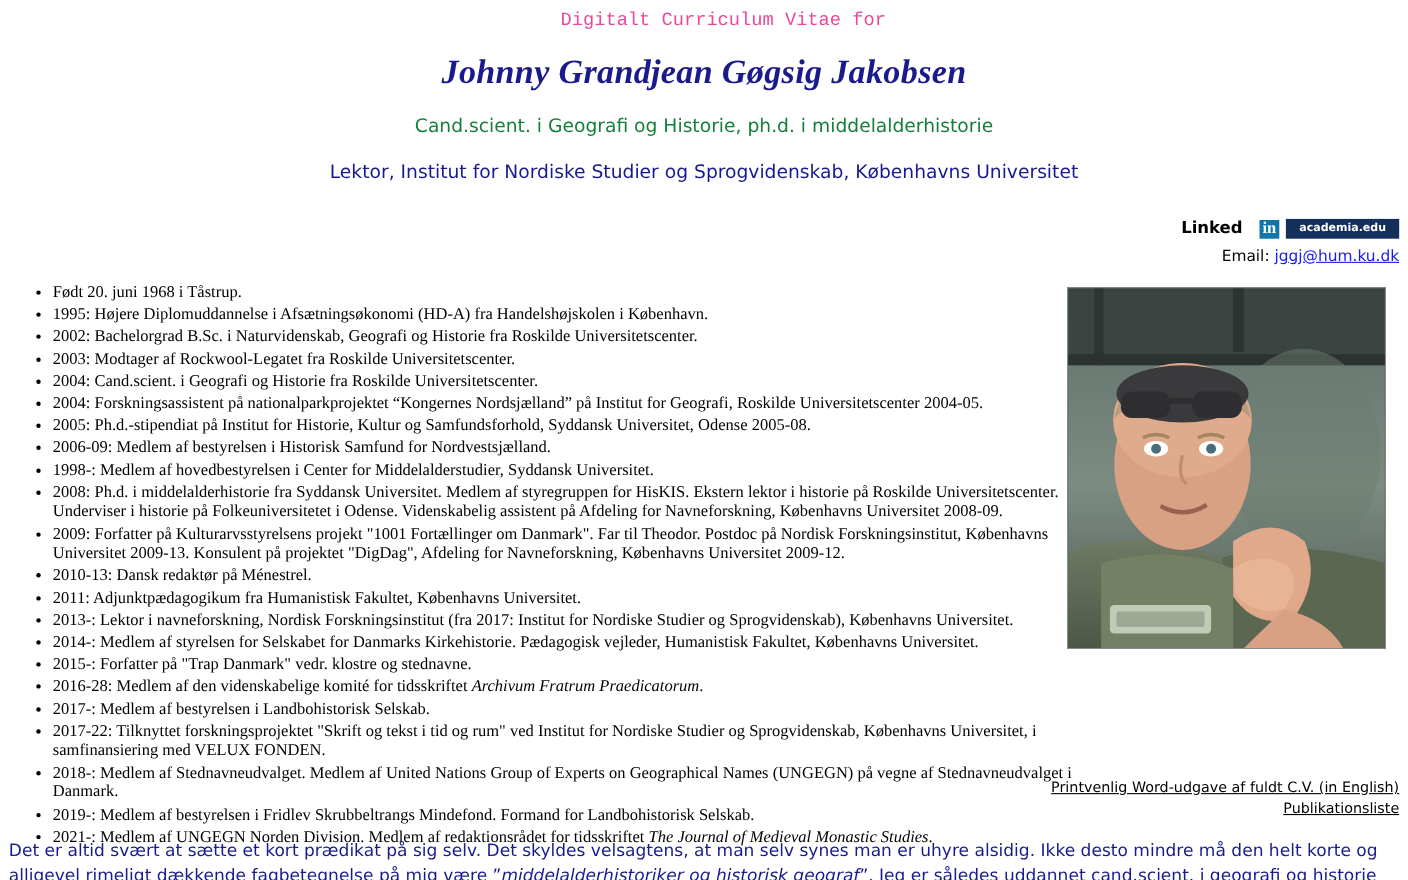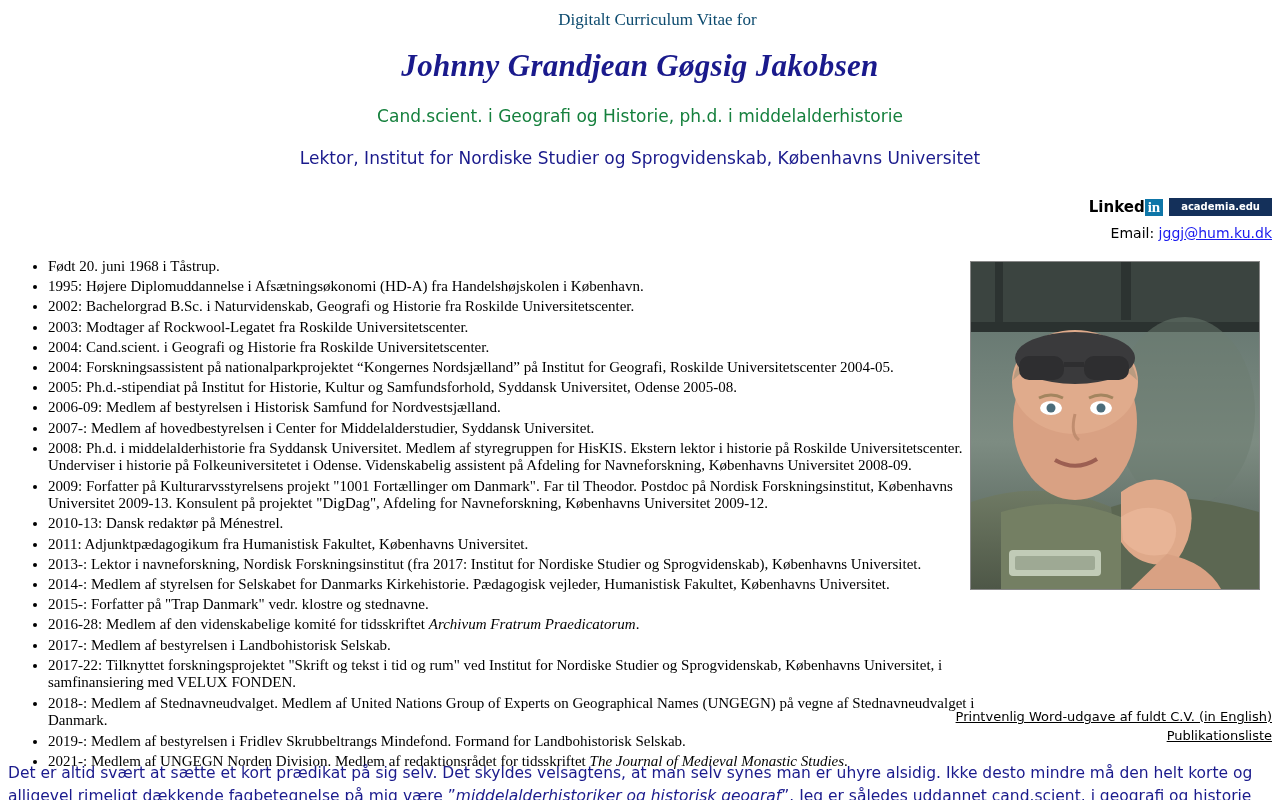--- a/index.html
+++ b/index.html
@@ -17,23 +17,23 @@
   .page {
     position: relative;
     width: 1280px;
     height: 800px;
   }
   .header {
     text-align: center;
     padding-top: 10px;
   }
   .header .line1 {
-    font-family: Liberation Serif, serif;
+    font-family: Liberation Mono, monospace;
     font-size: 17px;
-    color: #0c4a6e;
+    color: #ec4899;
     margin-bottom: 18px;
     padding-left: 35px;
   }
   .header .name {
     font-family: "Liberation Serif", serif;
     font-style: italic;
     font-weight: bold;
     font-size: 31px;
     color: #1a1a8c;
     letter-spacing: 0.3px;
@@ -61,21 +61,21 @@
     gap: 6px;
   }
   .linkedin {
     font-family: "DejaVu Sans", sans-serif;
     font-size: 15px;
     font-weight: bold;
     color: #000000;
     text-decoration: none;
     display: inline-flex;
     align-items: baseline;
-    gap: 0;
+    gap: 15px;
   }
   .linkedin .in-badge {
     background: #0e76a8;
     color: #ffffff;
     font-weight: bold;
     padding: 0 3px;
     font-size: 15px;
     line-height: 1.15;
     font-family: Liberation Serif, serif;
   }
@@ -231,21 +231,21 @@
 
   <ul class="cv-list">
     <li>Født 20. juni 1968 i Tåstrup.</li>
     <li>1995: Højere Diplomuddannelse i Afsætningsøkonomi (HD-A) fra Handelshøjskolen i København.</li>
     <li>2002: Bachelorgrad B.Sc. i Naturvidenskab, Geografi og Historie fra Roskilde Universitetscenter.</li>
     <li>2003: Modtager af Rockwool-Legatet fra Roskilde Universitetscenter.</li>
     <li>2004: Cand.scient. i Geografi og Historie fra Roskilde Universitetscenter.</li>
     <li>2004: Forskningsassistent på nationalparkprojektet “Kongernes Nordsjælland” på Institut for Geografi, Roskilde Universitetscenter 2004-05.</li>
     <li>2005: Ph.d.-stipendiat på Institut for Historie, Kultur og Samfundsforhold, Syddansk Universitet, Odense 2005-08.</li>
     <li>2006-09: Medlem af bestyrelsen i Historisk Samfund for Nordvestsjælland.</li>
-    <li>2007-: Medlem af hovedbestyrelsen i Center for Middelalderstudier, Syddansk Universitet.</li>
+    <li>1998-: Medlem af hovedbestyrelsen i Center for Middelalderstudier, Syddansk Universitet.</li>
     <li>2008: Ph.d. i middelalderhistorie fra Syddansk Universitet. Medlem af styregruppen for HisKIS. Ekstern lektor i historie på Roskilde Universitetscenter. Underviser i historie på Folkeuniversitetet i Odense. Videnskabelig assistent på Afdeling for Navneforskning, Københavns Universitet 2008-09.</li>
     <li>2009: Forfatter på Kulturarvsstyrelsens projekt "1001 Fortællinger om Danmark". Far til Theodor. Postdoc på Nordisk Forskningsinstitut, Københavns Universitet 2009-13. Konsulent på projektet "DigDag", Afdeling for Navneforskning, Københavns Universitet 2009-12.</li>
     <li>2010-13: Dansk redaktør på Ménestrel.</li>
     <li>2011: Adjunktpædagogikum fra Humanistisk Fakultet, Københavns Universitet.</li>
     <li>2013-: Lektor i navneforskning, Nordisk Forskningsinstitut (fra 2017: Institut for Nordiske Studier og Sprogvidenskab), Københavns Universitet.</li>
     <li>2014-: Medlem af styrelsen for Selskabet for Danmarks Kirkehistorie. Pædagogisk vejleder, Humanistisk Fakultet, Københavns Universitet.</li>
     <li>2015-: Forfatter på "Trap Danmark" vedr. klostre og stednavne.</li>
     <li id="li16">2016-28: Medlem af den videnskabelige komité for tidsskriftet <i>Archivum Fratrum Praedicatorum</i>.</li>
     <li>2017-: Medlem af bestyrelsen i Landbohistorisk Selskab.</li>
     <li>2017-22: Tilknyttet forskningsprojektet "Skrift og tekst i tid og rum" ved Institut for Nordiske Studier og Sprogvidenskab, Københavns Universitet, i samfinansiering med VELUX FONDEN.</li>

